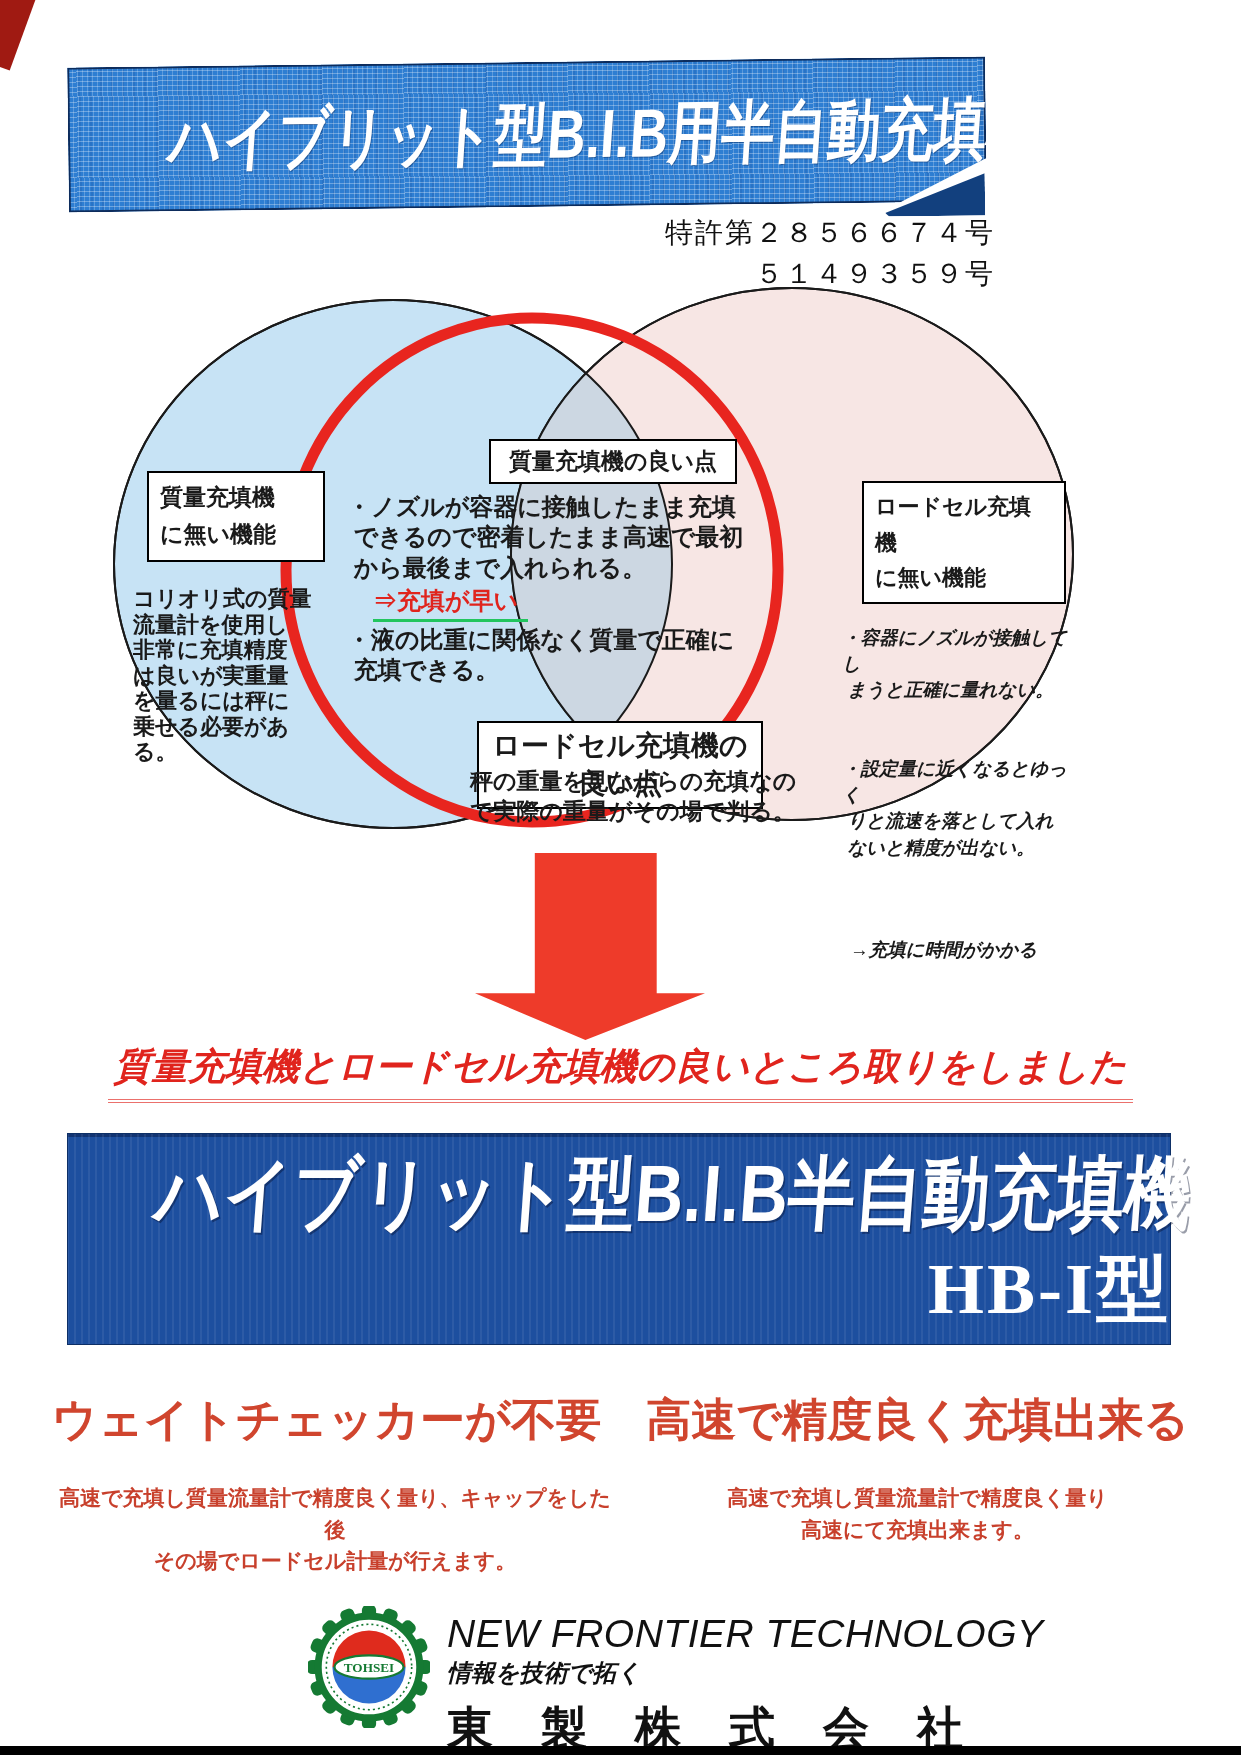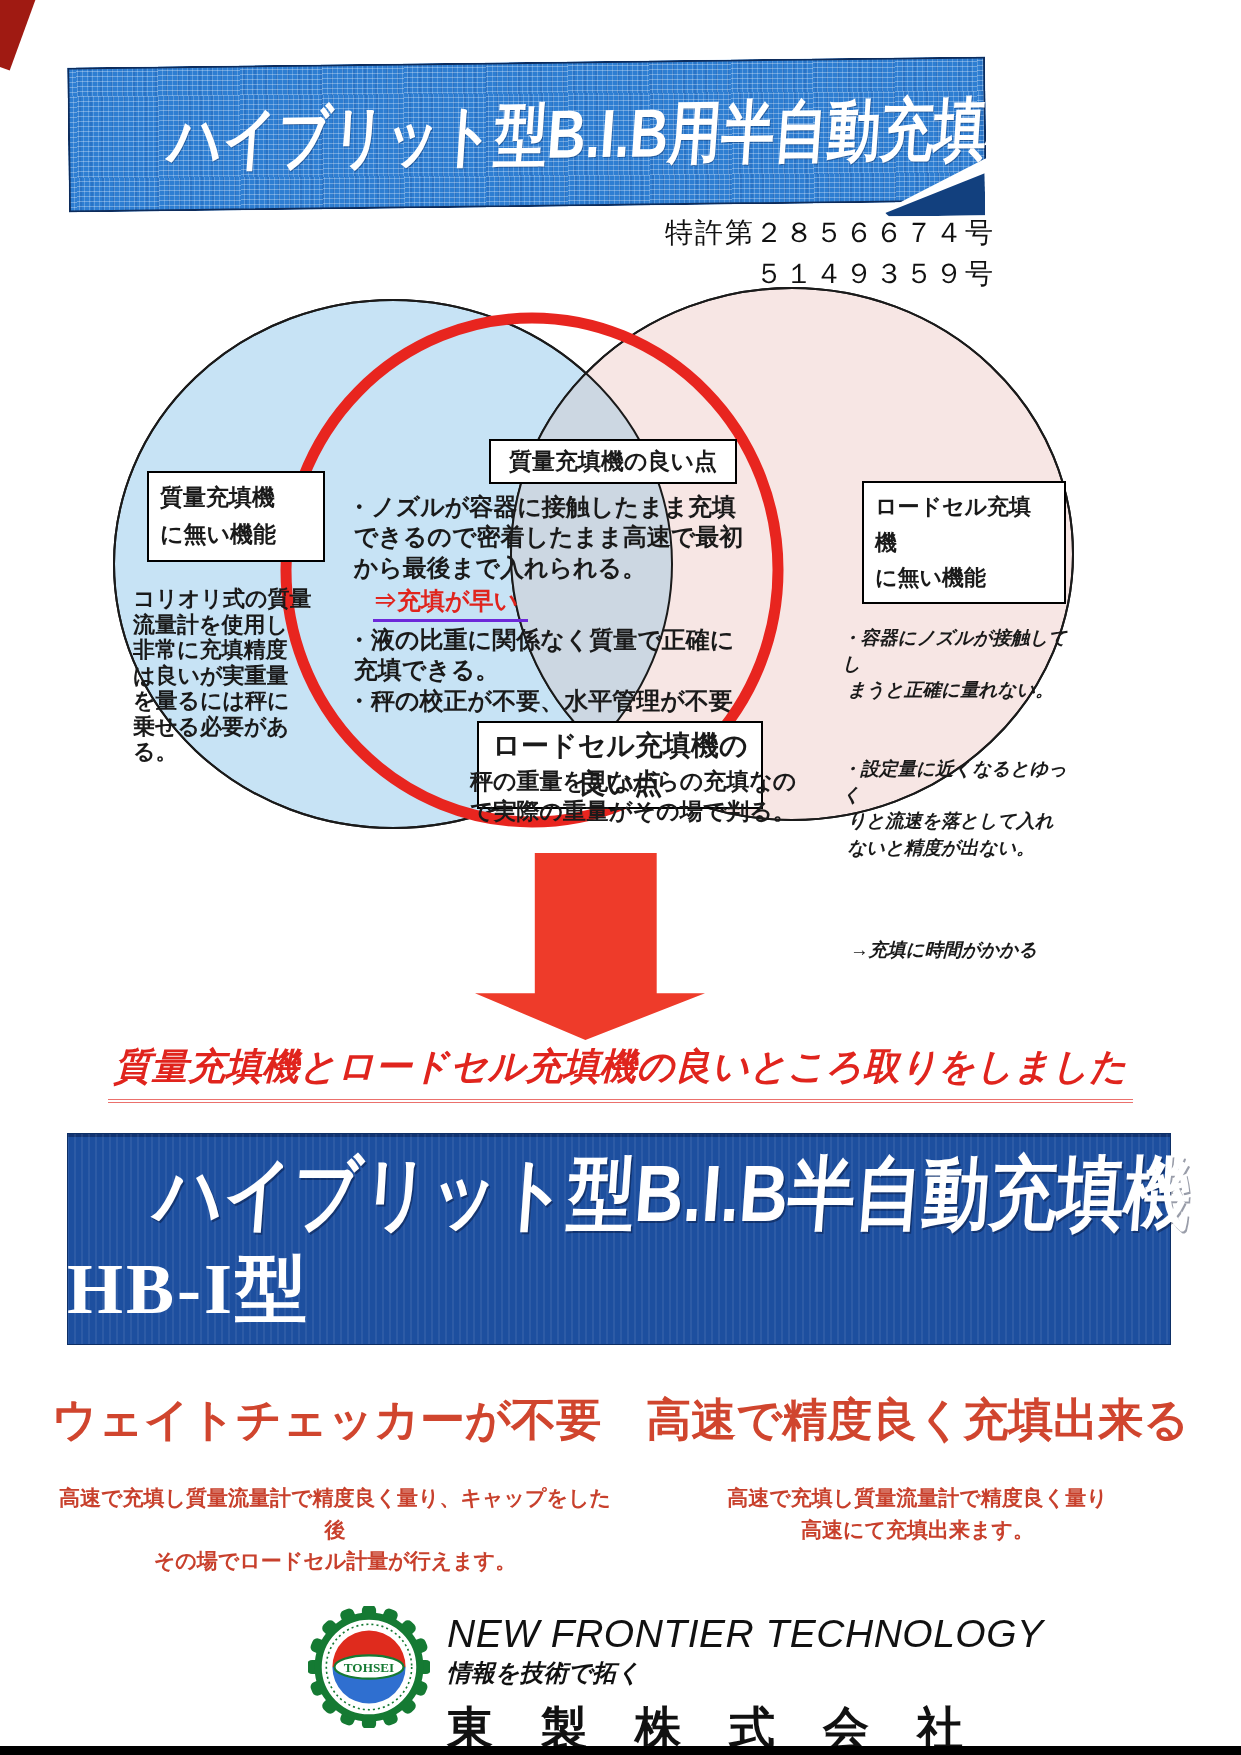--- a/index.html
+++ b/index.html
@@ -33,21 +33,21 @@
 
   
   .wbox{position:absolute;background:#fff;border:2px solid #000;font-weight:bold;white-space:pre-wrap;}
   .vbox-left{left:147px;top:471px;width:152px;padding:6px 11px;font-size:23px;line-height:1.62;}
   .vtext-left{position:absolute;left:133px;top:586px;width:200px;font-size:22px;font-weight:bold;
     line-height:1.16;white-space:pre-wrap;}
   .vbox-center{left:489px;top:439px;width:244px;padding:5px 0;font-size:23px;text-align:center;}
   .vbullets{position:absolute;left:347px;top:492px;width:436px;font-size:24px;font-weight:bold;line-height:1.27;}
   .vbullets>div{white-space:pre-wrap;}
   .vb-highlight{margin:3px 0 3px 26px;}
-  .vb-highlight span{display:inline-block;color:#e0241d;border-bottom:3px solid #6d28d9;padding:0 10px 2px 0;text-align:center;}
+  .vb-highlight span{display:inline-block;color:#e0241d;border-bottom:3px solid #22c55e;padding:0 10px 2px 0;text-align:center;}
   .vbox-center2{left:477px;top:721px;width:282px;padding:4px 0;font-size:28px;text-align:center;}
   .vtext-center2{position:absolute;left:470px;top:766px;width:334px;font-size:23px;font-weight:bold;
     line-height:1.32;white-space:pre-wrap;}
   .vbox-right{left:862px;top:481px;width:178px;padding:6px 11px;font-size:22px;line-height:1.62;}
   .vtext-right{position:absolute;left:842px;top:572px;width:242px;font-size:18.5px;font-weight:bold;
     line-height:1.42;white-space:pre-wrap;font-style:italic;}
   .vnote{margin-top:24px;margin-left:8px;}
 
   
   .arrow{position:absolute;left:475px;top:853px;width:230px;height:187px;background:#ee3b2a;
@@ -56,21 +56,21 @@
   .lead span{display:inline-block;font-size:37px;font-weight:bold;color:#e0241d;
     border-bottom:4px double rgba(224,36,29,.65);padding:0 6px 7px;white-space:nowrap;}
 
   
   .banner2{position:absolute;left:67px;top:1133px;width:1104px;height:212px;background-color:#1d4f9f;
     background-image:repeating-linear-gradient(90deg, rgba(255,255,255,.07) 0 2px, transparent 2px 7px),
       linear-gradient(180deg, rgba(6,25,70,.5) 0 4px, transparent 4px);
     box-shadow:inset 0 0 0 1px #0d2f66;}
   .p-name{margin-top:8px;text-align:center;font-size:80px;font-weight:bold;color:#fff;white-space:nowrap;
     transform:scaleX(.84) skewX(-5deg);text-shadow:2px 2px 0 rgba(0,10,40,.4);}
-  .p-model{text-align:left;font-family:"Liberation Serif",serif;font-size:72px;font-weight:bold;
+  .p-model{text-align:right;font-family:"Liberation Serif",serif;font-size:72px;font-weight:bold;
     color:#fff;margin-top:-8px;letter-spacing:3px;}
 
   
   .headline2{position:absolute;left:0;top:1390px;width:1241px;text-align:center;white-space:nowrap;
     font-family:"Liberation Serif",serif;font-weight:bold;font-size:45px;color:#d0452e;}
   .bcol{position:absolute;top:1483px;text-align:center;font-family:"Liberation Serif",serif;
     font-weight:bold;font-size:21px;color:#c8402c;line-height:1.5;white-space:pre-wrap;}
   .bcol-left{left:50px;width:570px;}
   .bcol-right{left:645px;width:545px;}
 
@@ -123,21 +123,20 @@
 る。</div>
 
   <div class="wbox vbox-center">質量充填機の良い点</div>
   <div class="vbullets">
     <div>・ノズルが容器に接触したまま充填
  できるので密着したまま高速で最初
  から最後まで入れられる。</div>
     <div class="vb-highlight"><span>⇒充填が早い</span></div>
     <div>・液の比重に関係なく質量で正確に
  充填できる。</div>
-    <div>・秤の校正が不要、水平管理が不要</div>
   </div>
 
   <div class="wbox vbox-center2">ロードセル充填機の良い点</div>
   <div class="vtext-center2">秤の重量を見ながらの充填なの
 で実際の重量がその場で判る。</div>
 
   <div class="wbox vbox-right">ロードセル充填機
 に無い機能</div>
   <div class="vtext-right">
     <div>・容器にノズルが接触してし

